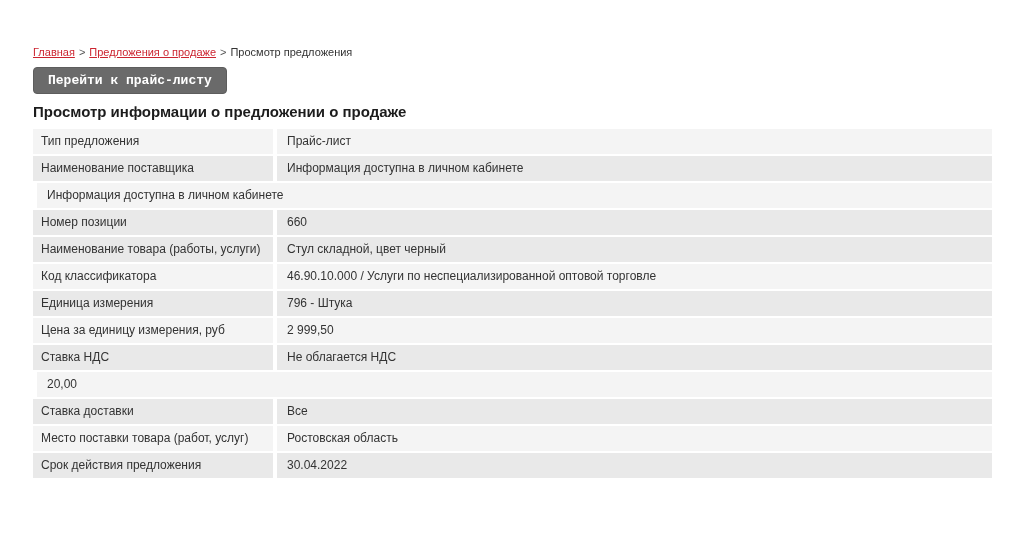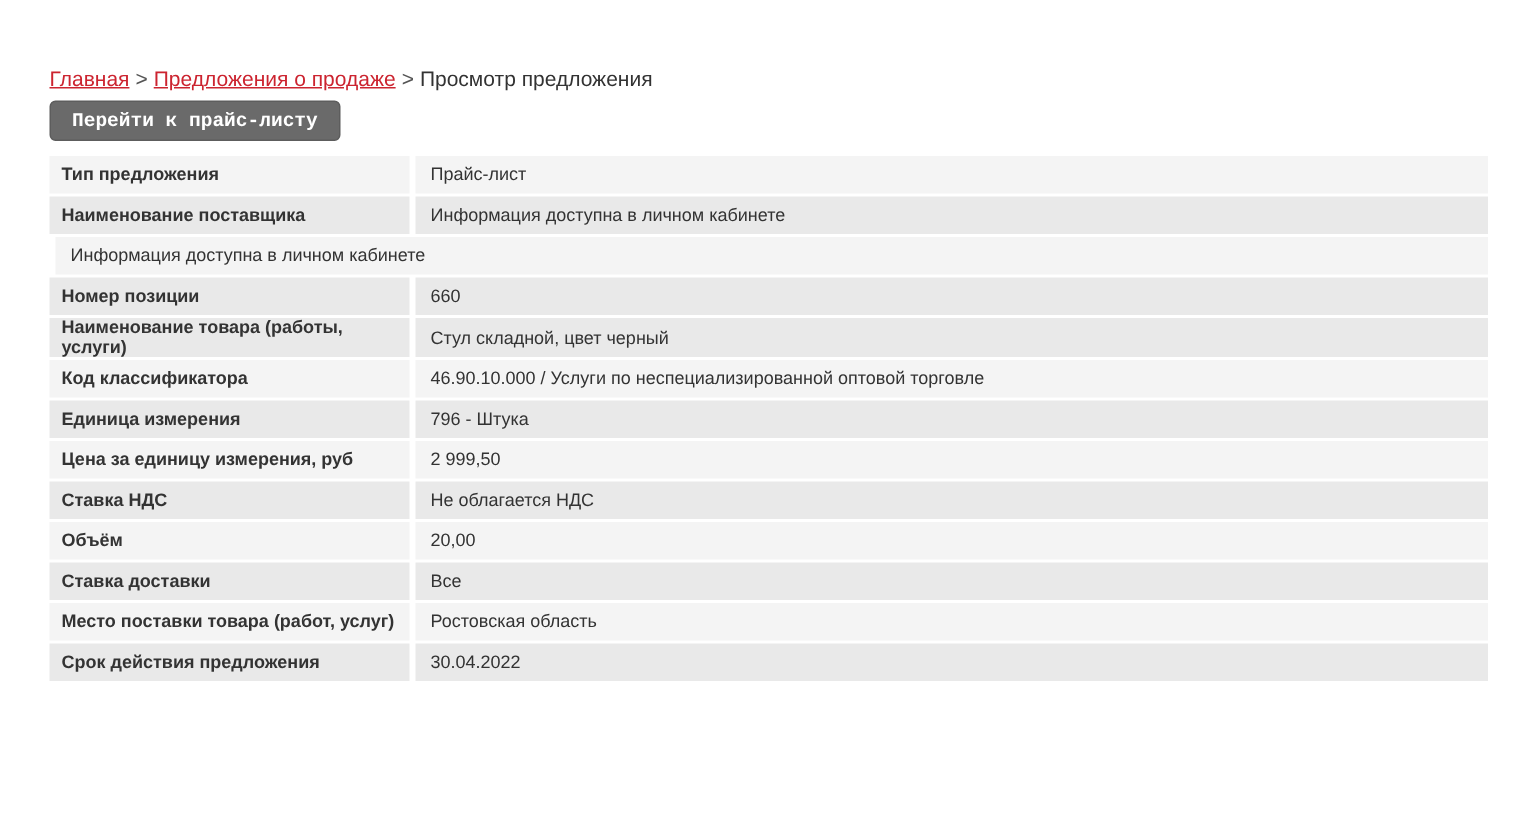--- a/index.html
+++ b/index.html
@@ -15,21 +15,21 @@
     font-family:"Liberation Sans","DejaVu Sans",sans-serif;
     color:var(--text);
     width:1024px;
     height:546px;
     overflow:hidden;
   }
   .page{padding:46px 32px 0 33px;}
 
   
   .breadcrumb{
-    font-size:14px;
+    font-size:11px;
     line-height:12px;
     color:#444444;
     margin:0 0 9px 0;
     white-space:nowrap;
   }
   .breadcrumb a{
     color:var(--link);
     text-decoration:underline;
     cursor:pointer;
   }
@@ -71,21 +71,21 @@
     min-height:25px;
     display:flex;
     align-items:center;
     font-size:12px;
     line-height:13px;
   }
   .details-table .cell.label{
     width:240px;
     padding-left:8px;
     padding-right:8px;
-    font-weight:bold;
+    font-weight:normal;
     flex:0 0 240px;
   }
   .details-table .cell.value{
     flex:1 1 auto;
     margin-left:4px;
     padding-left:10px;
     padding-right:8px;
   }
   .details-table .row.odd  .cell{background:var(--row-light);}
   .details-table .row.even .cell{background:var(--row-dark);}
@@ -94,20 +94,21 @@
 <body>
 
 <div class="page">
 
   <nav class="breadcrumb">
     <a>Главная</a><span class="sep">&gt;</span><a>Предложения о продаже</a><span class="sep">&gt;</span><span class="current">Просмотр предложения</span>
   </nav>
 
   <button class="btn">Перейти к прайс-листу</button>
 
+  <h1 class="page-title">Просмотр информации о предложении о продаже</h1>
 
   <div class="details-table">
       <div class="row odd">
         <div class="cell label">Тип предложения</div>
         <div class="cell value">Прайс-лист</div>
       </div>
       <div class="row even">
         <div class="cell label">Наименование поставщика</div>
         <div class="cell value">Информация доступна в личном кабинете</div>
       </div>
@@ -132,21 +133,20 @@
       </div>
       <div class="row odd">
         <div class="cell label">Цена за единицу измерения, руб</div>
         <div class="cell value">2 999,50</div>
       </div>
       <div class="row even">
         <div class="cell label">Ставка НДС</div>
         <div class="cell value">Не облагается НДС</div>
       </div>
       <div class="row odd">
-        <div class="cell label">Объём</div>
         <div class="cell value">20,00</div>
       </div>
       <div class="row even">
         <div class="cell label">Ставка доставки</div>
         <div class="cell value">Все</div>
       </div>
       <div class="row odd">
         <div class="cell label">Место поставки товара (работ, услуг)</div>
         <div class="cell value">Ростовская область</div>
       </div>

